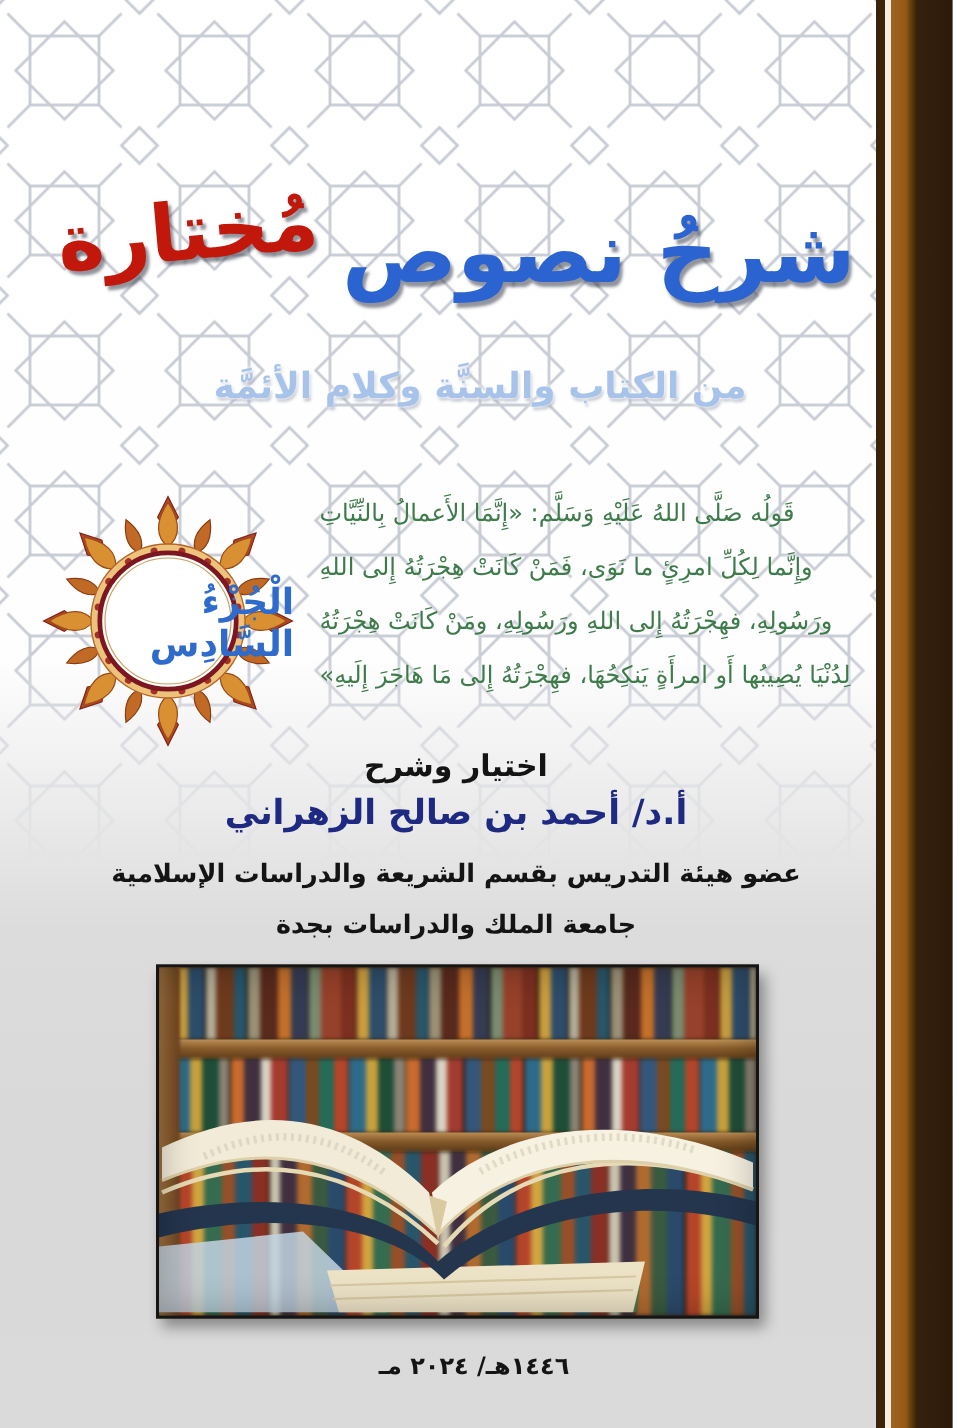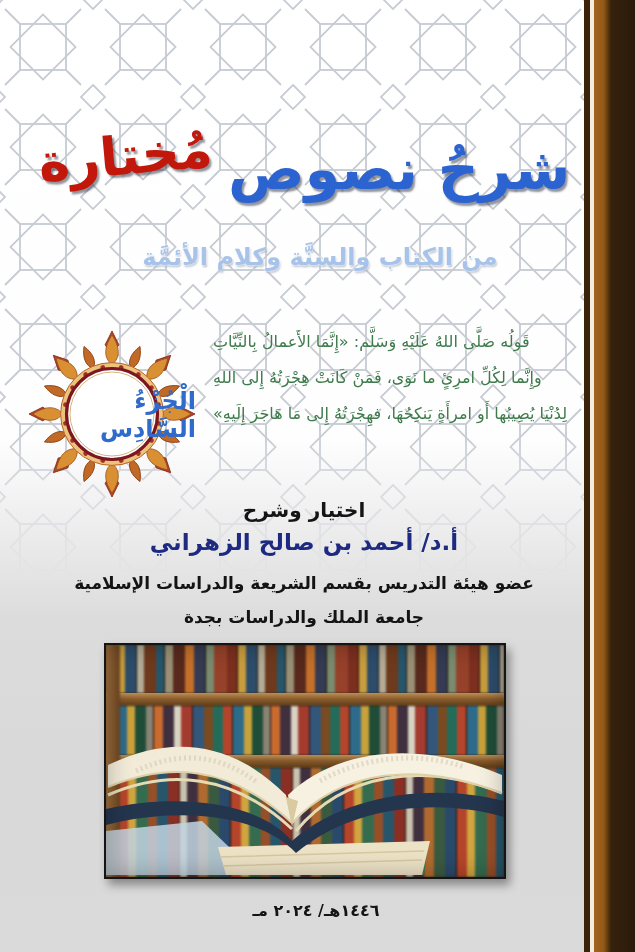--- a/index.html
+++ b/index.html
@@ -113,20 +113,21 @@
   </div>
 
   <div class="cline title">
     <span class="t-main">شرحُ نصوص</span><span class="t-accent">مُختارة</span>
   </div>
   <div class="cline subtitle">من الكتاب والسنَّة وكلام الأئمَّة</div>
 
   <div class="hadith">
     <div>قَولُه صَلَّى اللهُ عَلَيْهِ وَسَلَّم: «إِنَّمَا الأَعمالُ بِالنِّيَّاتِ</div>
     <div>وإِنَّما لِكُلِّ امرِئٍ ما نَوَى، فَمَنْ كَانَتْ هِجْرَتُهُ إِلى اللهِ</div>
+    <div>ورَسُولِهِ، فهِجْرَتُهُ إِلى اللهِ ورَسُولِهِ، ومَنْ كَانَتْ هِجْرَتُهُ</div>
     <div>لِدُنْيَا يُصِيبُها أَو امرأَةٍ يَنكِحُهَا، فهِجْرَتُهُ إِلى مَا هَاجَرَ إِلَيهِ»</div>
   </div>
 
   <div class="badge">
     <svg viewBox="-85 -85 170 170">
       <defs>
         <g id="spike">
             <path d="M0,-84 L7,-70 L0,-60 L-7,-70 Z" fill="#b5452a" stroke="#7c2415" stroke-width="0.8"></path>
           </g>
         <g id="petalA">

